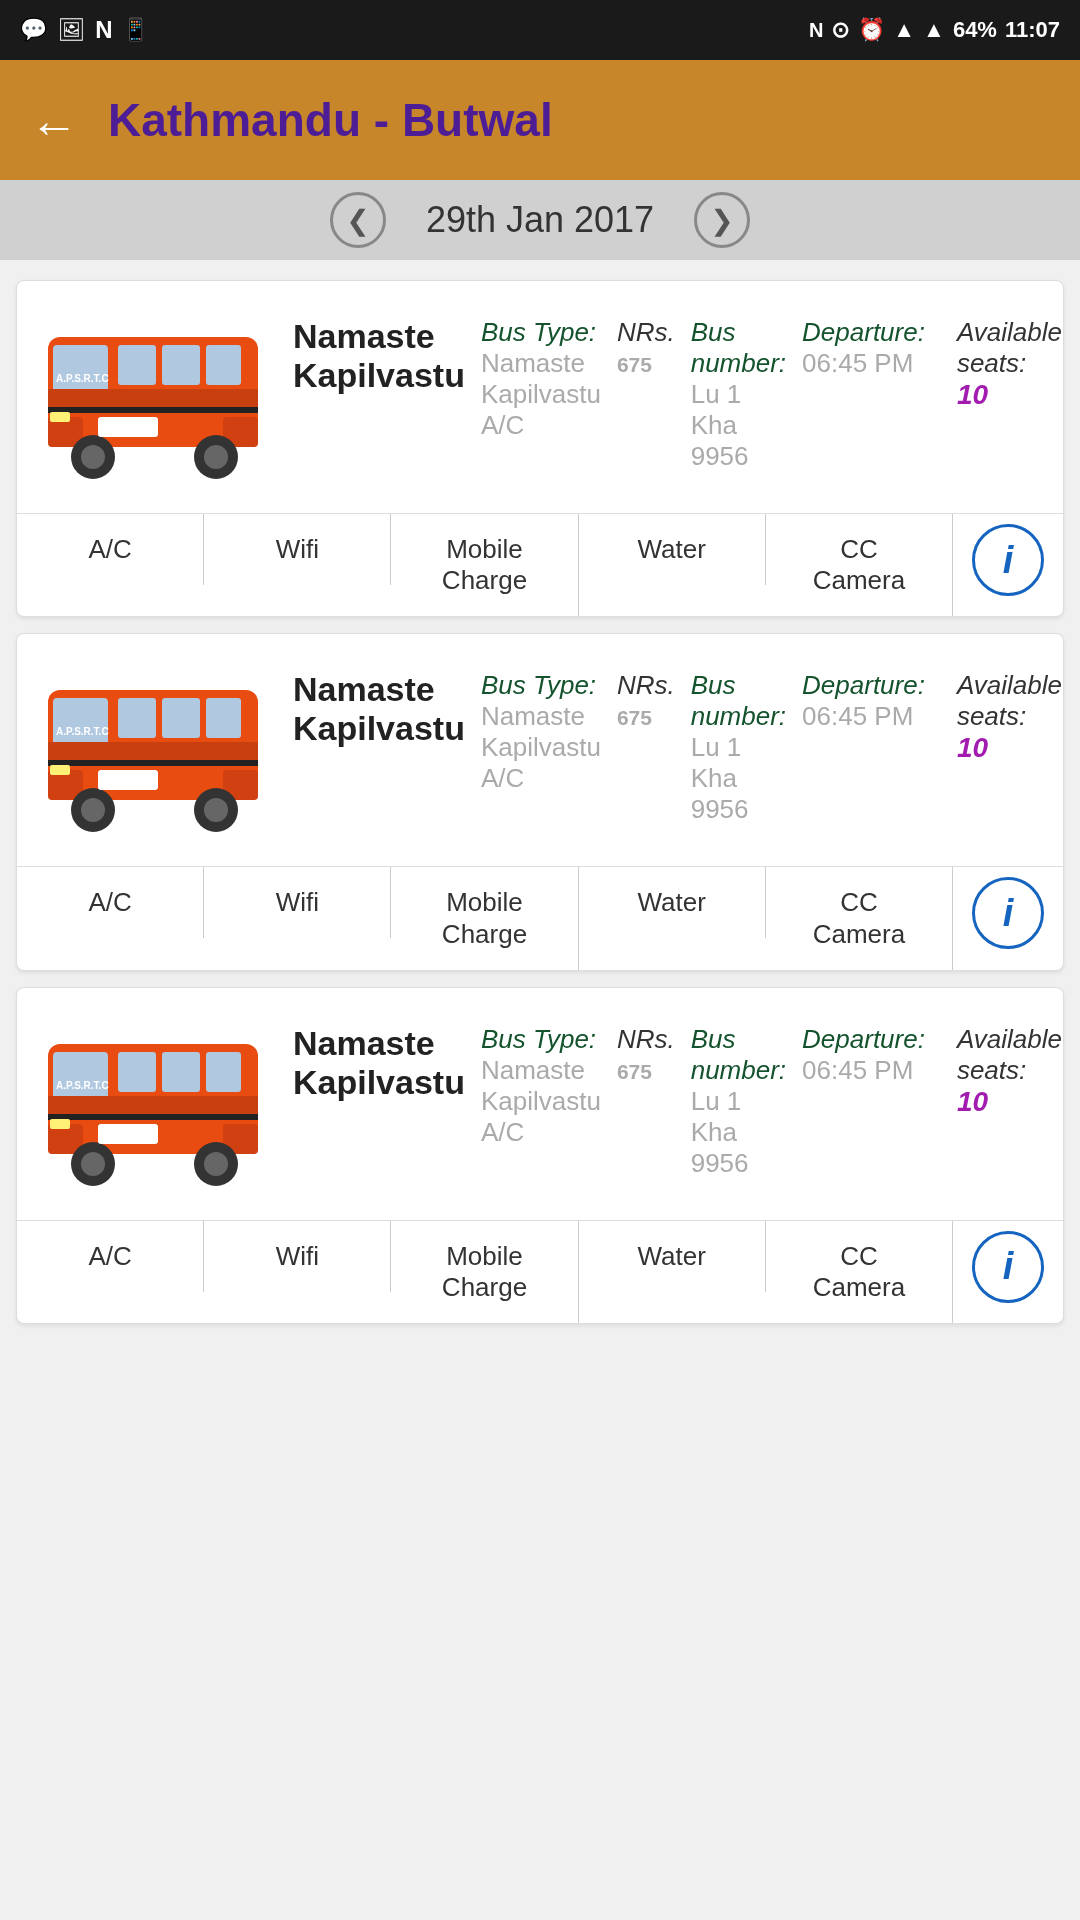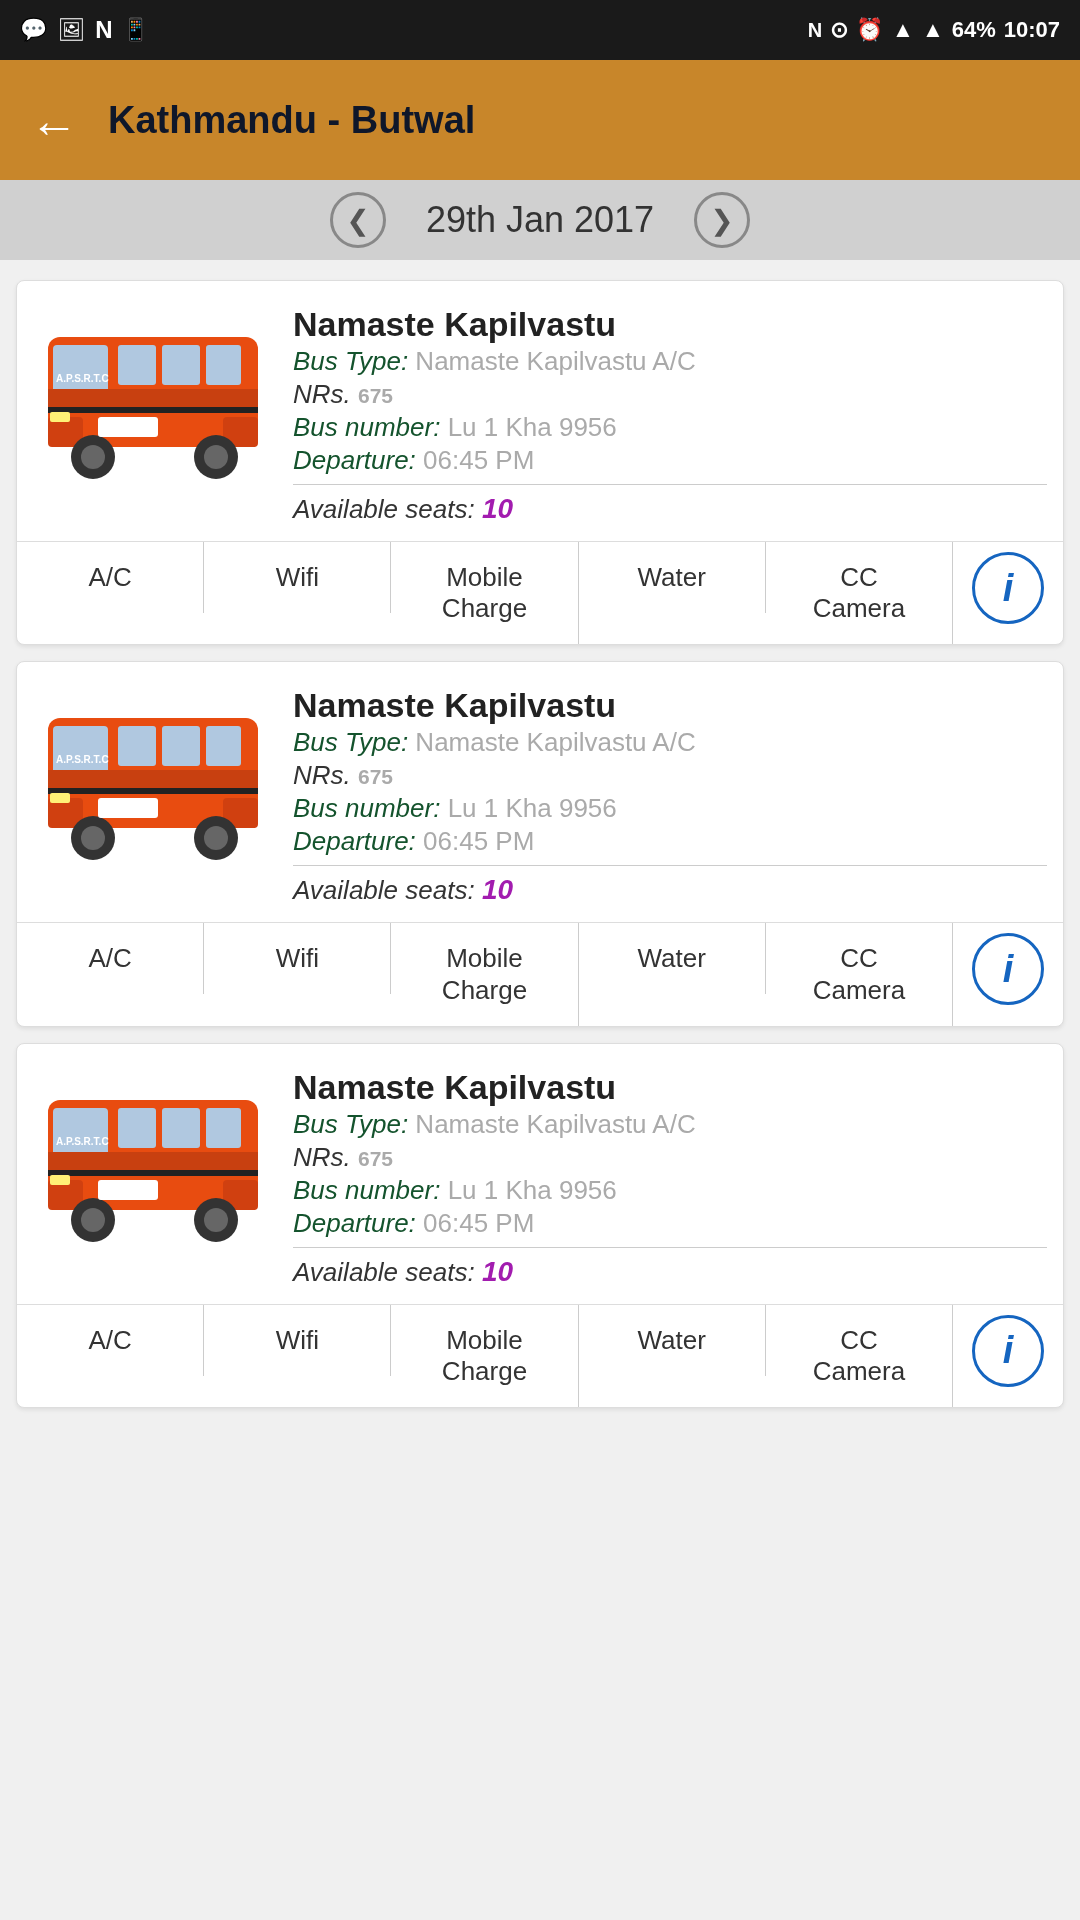--- a/index.html
+++ b/index.html
@@ -47,22 +47,22 @@
       padding: 0 30px;
       gap: 30px;
     }
     .back-arrow {
       color: white;
       font-size: 48px;
       font-weight: bold;
       cursor: pointer;
     }
     .header-title {
-      color: #0f172a;
-      font-size: 38px;
+      color: #4c1d95;
+      font-size: 46px;
       font-weight: bold;
     }
 
     
     .date-nav {
       width: 100%;
       height: 80px;
       background: #d0d0d0;
       display: flex;
       align-items: center;
@@ -124,23 +124,23 @@
 
     
     .bus-svg {
       width: 230px;
       height: 180px;
     }
 
     .bus-info {
       flex: 1;
       display: flex;
-      flex-direction: column;
-      gap: 2px;
+      gap: 16px;
       padding-top: 8px;
+      margin-top: 12px;
     }
 
     .bus-name {
       font-size: 34px;
       font-weight: bold;
       color: #222;
     }
 
     .bus-detail {
       font-size: 26px;
@@ -254,21 +254,21 @@
     <span style="font-weight:bold;font-size:24px;">N</span>
     <span>📱</span>
   </div>
   <div class="status-right">
     <span style="font-size:20px;">N</span>
     <span>⊙</span>
     <span>⏰</span>
     <span>▲</span>
     <span>▲</span>
     <span>64%</span>
-    <span>10:07</span>
+    <span>11:07</span>
   </div>
 </div>
 
 <div class="header">
   <div class="back-arrow">←</div>
   <div class="header-title">Kathmandu - Butwal</div>
 </div>
 
 <div class="date-nav">
   <div class="date-arrow">❮</div>

